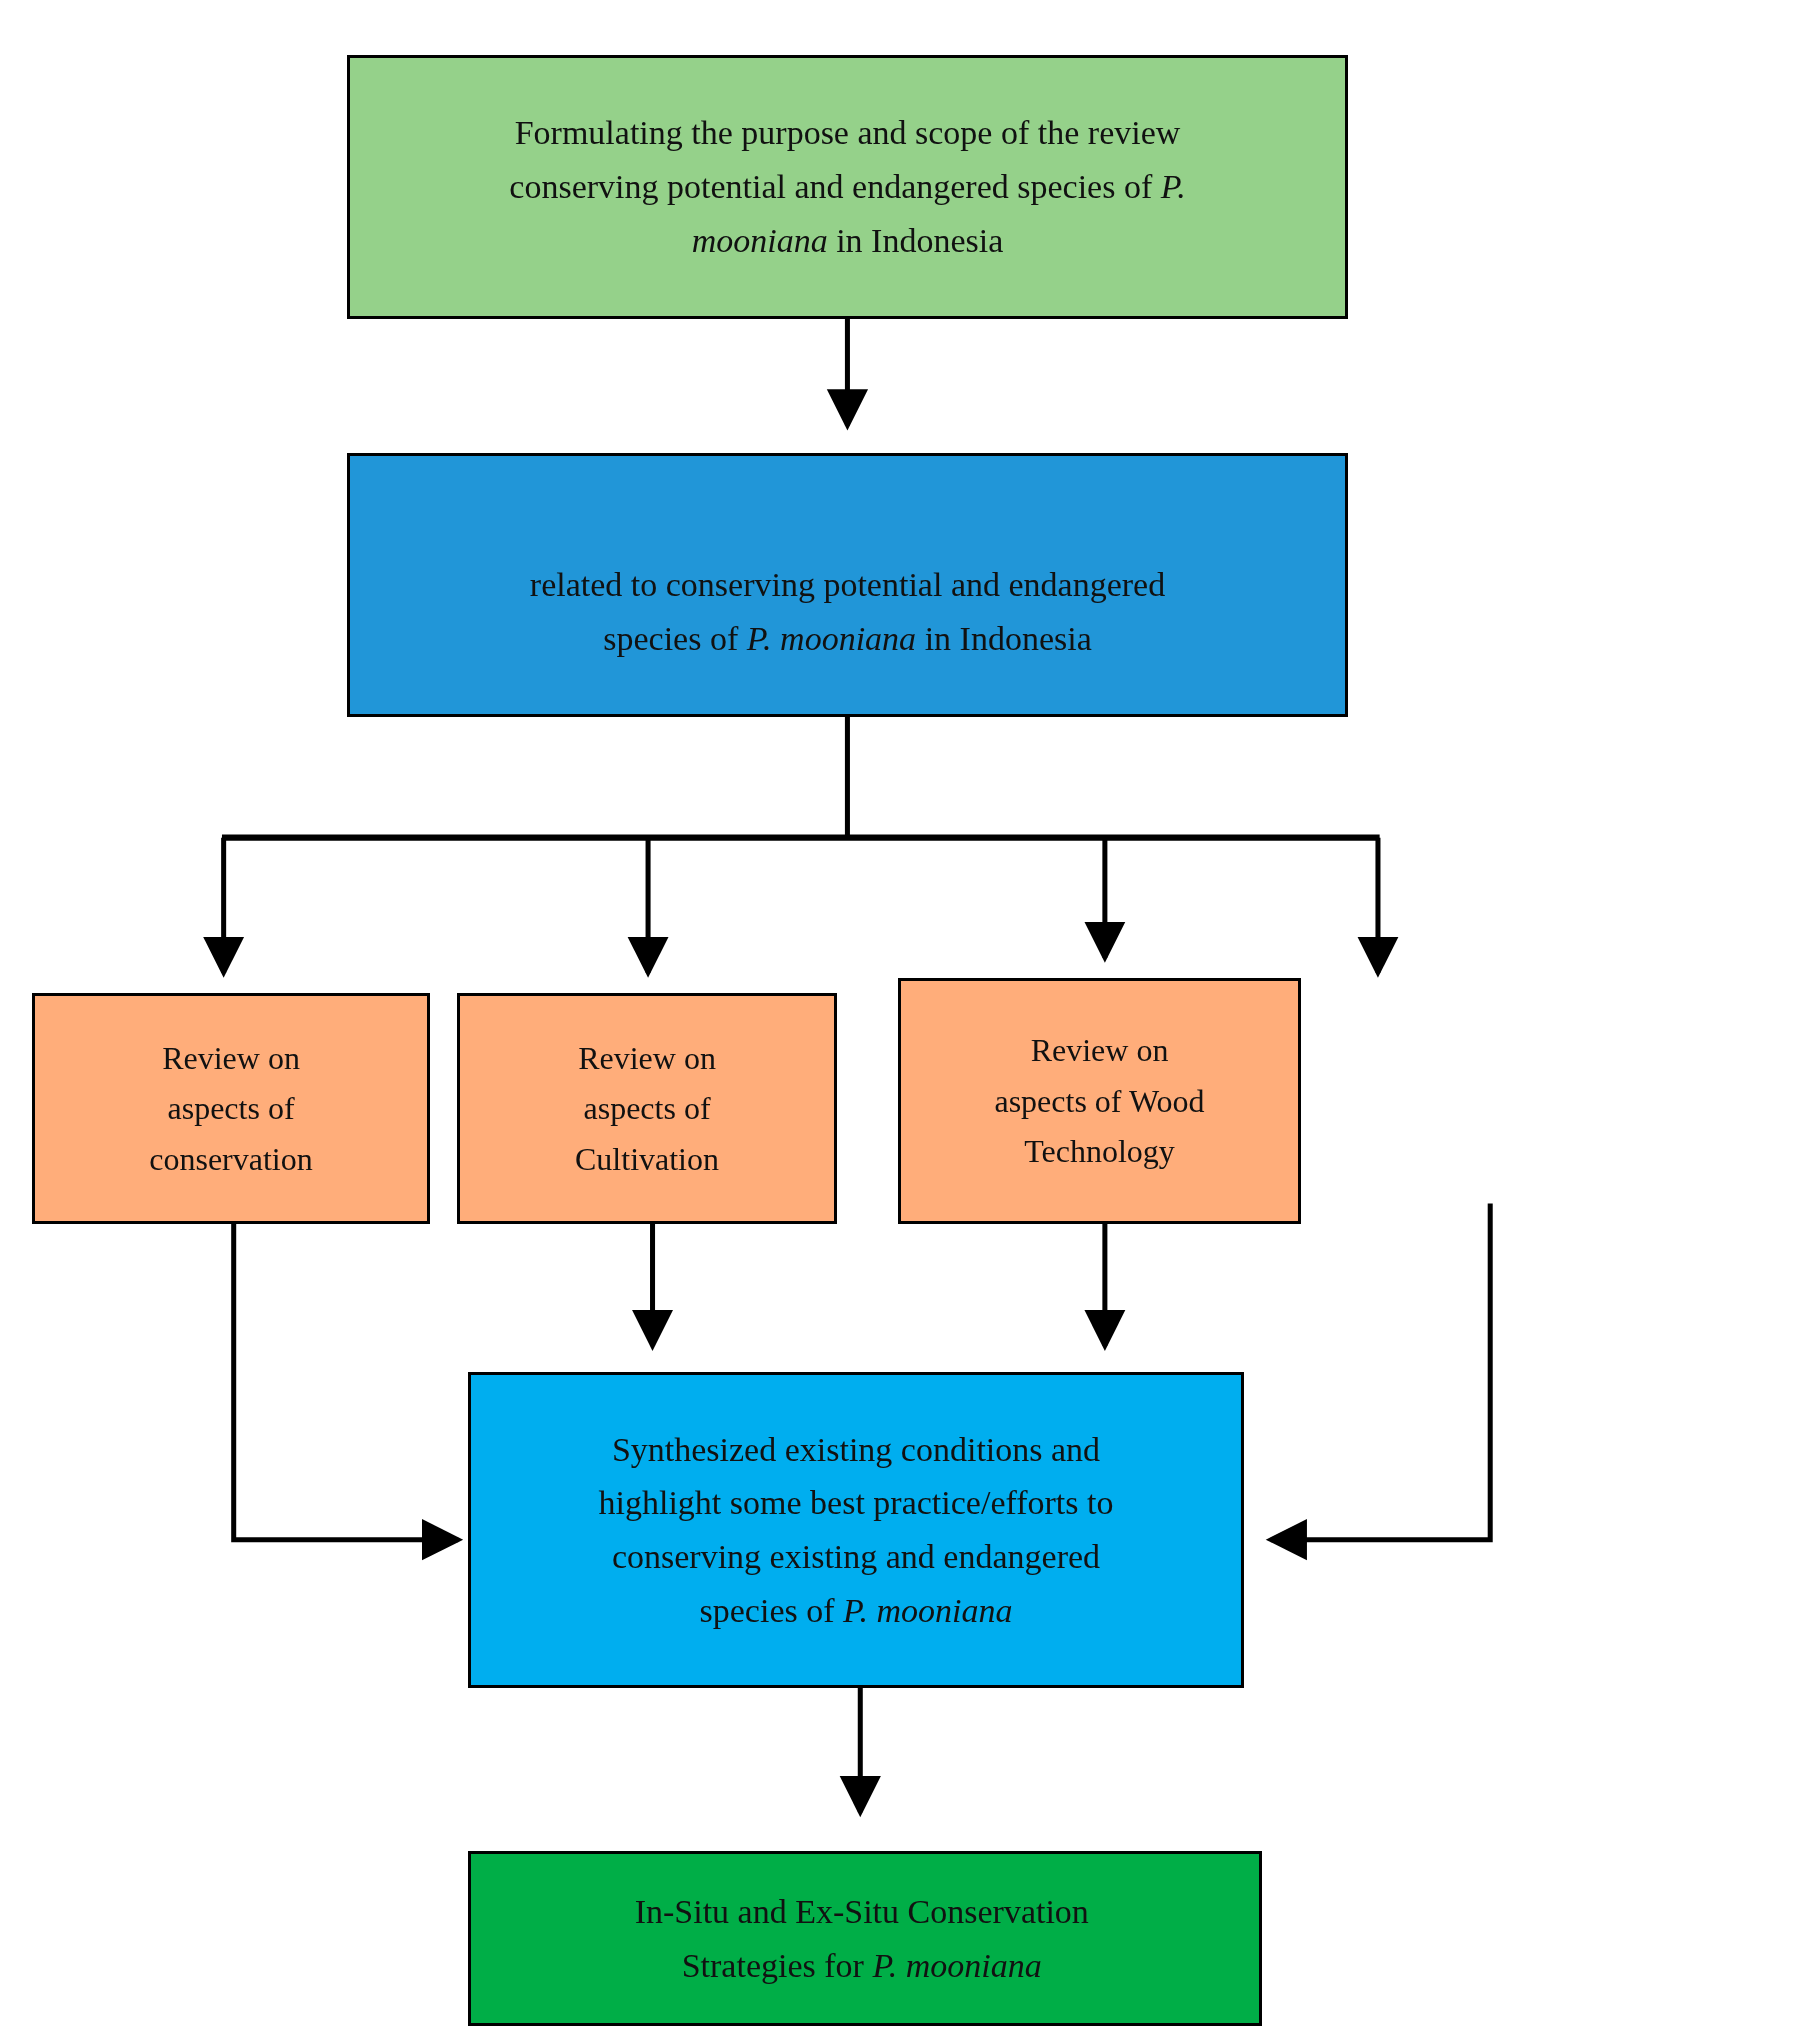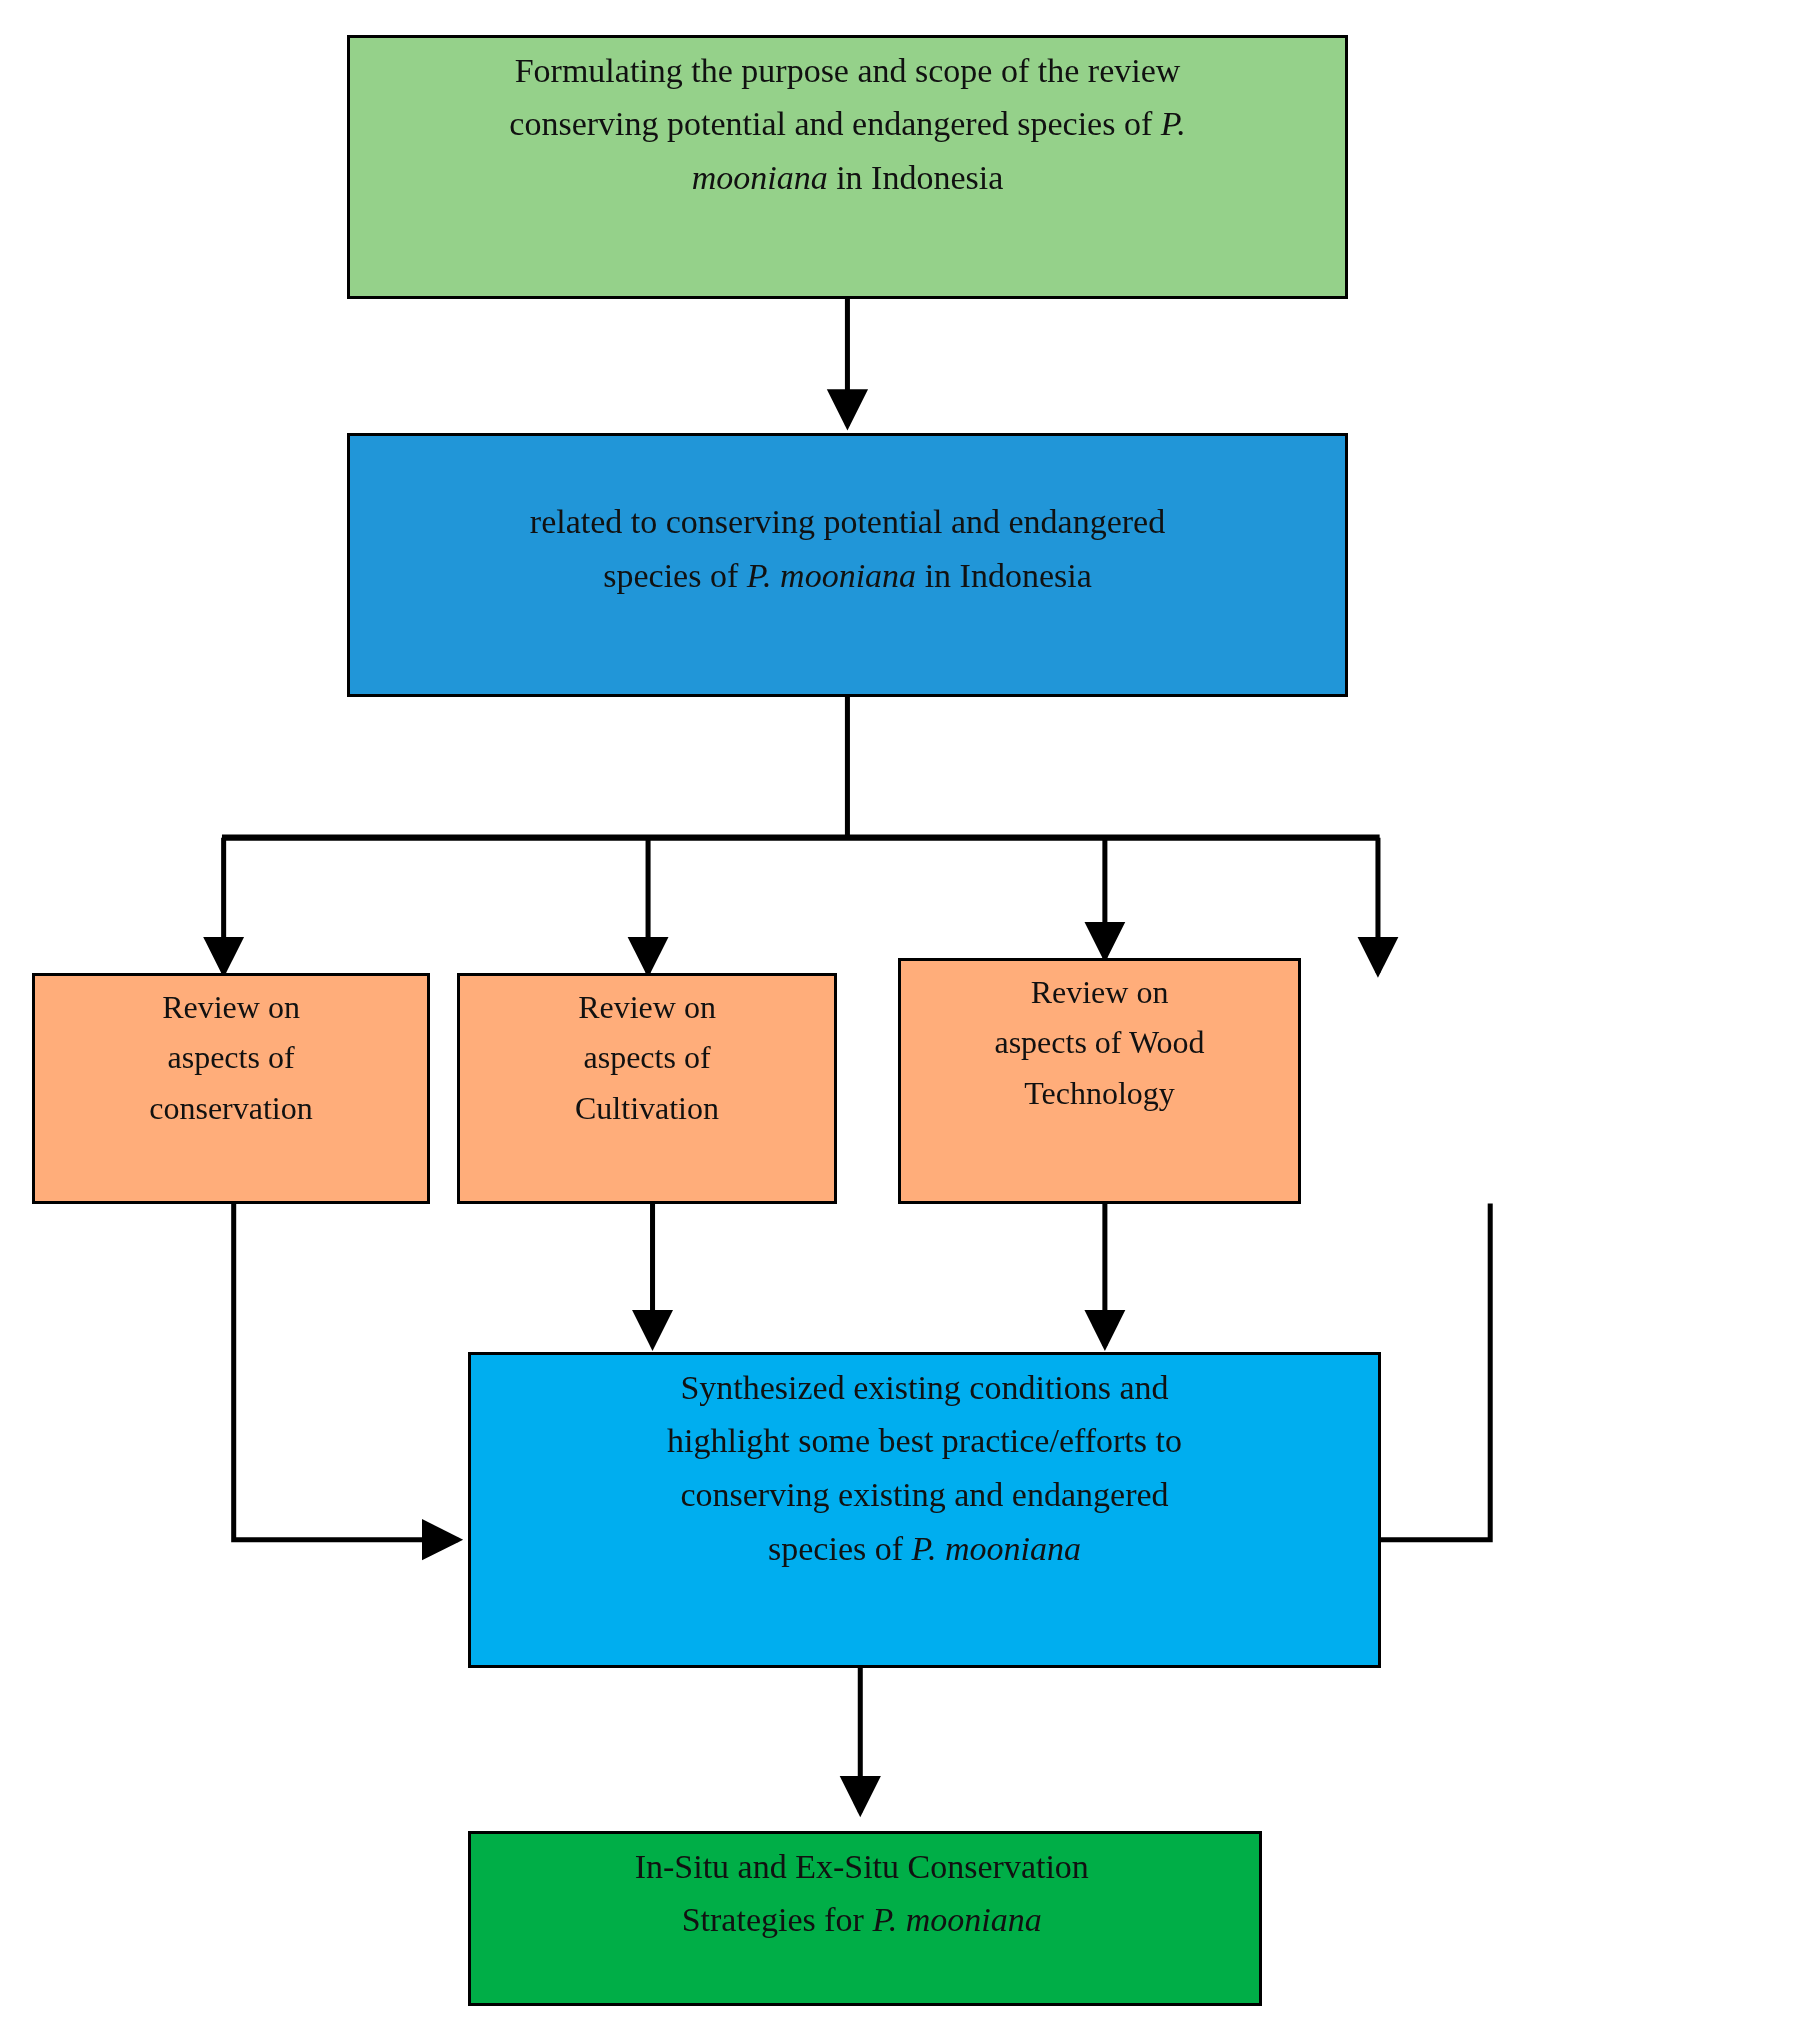--- a/index.html
+++ b/index.html
@@ -13,25 +13,27 @@
     height: 2035px;
     background: #ffffff;
     font-family: "Liberation Serif", "DejaVu Serif", serif;
     overflow: hidden;
   }
   .node {
     position: absolute;
     box-sizing: border-box;
     border: 3.9px solid #000000;
     display: flex;
+    align-items: center;
     justify-content: center;
     text-align: center;
     color: #111111;
     line-height: 1.58;
     padding: 5.6px 14.5px;
+    margin-top: 20px;
   }
   .node .txt {
     display: block;
     width: 100%;
     white-space: pre-line;
   }
   .it { font-style: italic; }
 
   #svg-links {
     position: absolute;
@@ -110,21 +112,21 @@
 
   <div class="node" style="left:457px; top:973px; width:380px; height:231px; background:#ffad7a; font-size:32px;">
     <span class="txt"><span>Review on</span><br><span>aspects of</span><br><span>Cultivation</span></span>
   </div>
 
   <div class="node" style="left:898px; top:958px; width:403px; height:246px; background:#ffad7a; font-size:32px;">
     <span class="txt"><span>Review on</span><br><span>aspects of Wood</span><br><span>Technology</span></span>
   </div>
 
 
-  <div class="node" style="left:468px; top:1352px; width:913px; height:316px; background:#00aeef; font-size:34px;">
+  <div class="node" style="left:468px; top:1352px; width:776px; height:316px; background:#00aeef; font-size:34px;">
     <span class="txt"><span>Synthesized existing conditions and</span><br><span>highlight some best practice/efforts to</span><br><span>conserving existing and endangered</span><br><span>species of </span><span class="it">P. mooniana</span></span>
   </div>
 
   <div class="node" style="left:468px; top:1831px; width:794px; height:175px; background:#00ae47; font-size:34px;padding-left:8px;">
     <span class="txt"><span>In-Situ and Ex-Situ Conservation</span><br><span>Strategies for </span><span class="it">P. mooniana</span></span>
   </div>
 
 </div>
 
 

